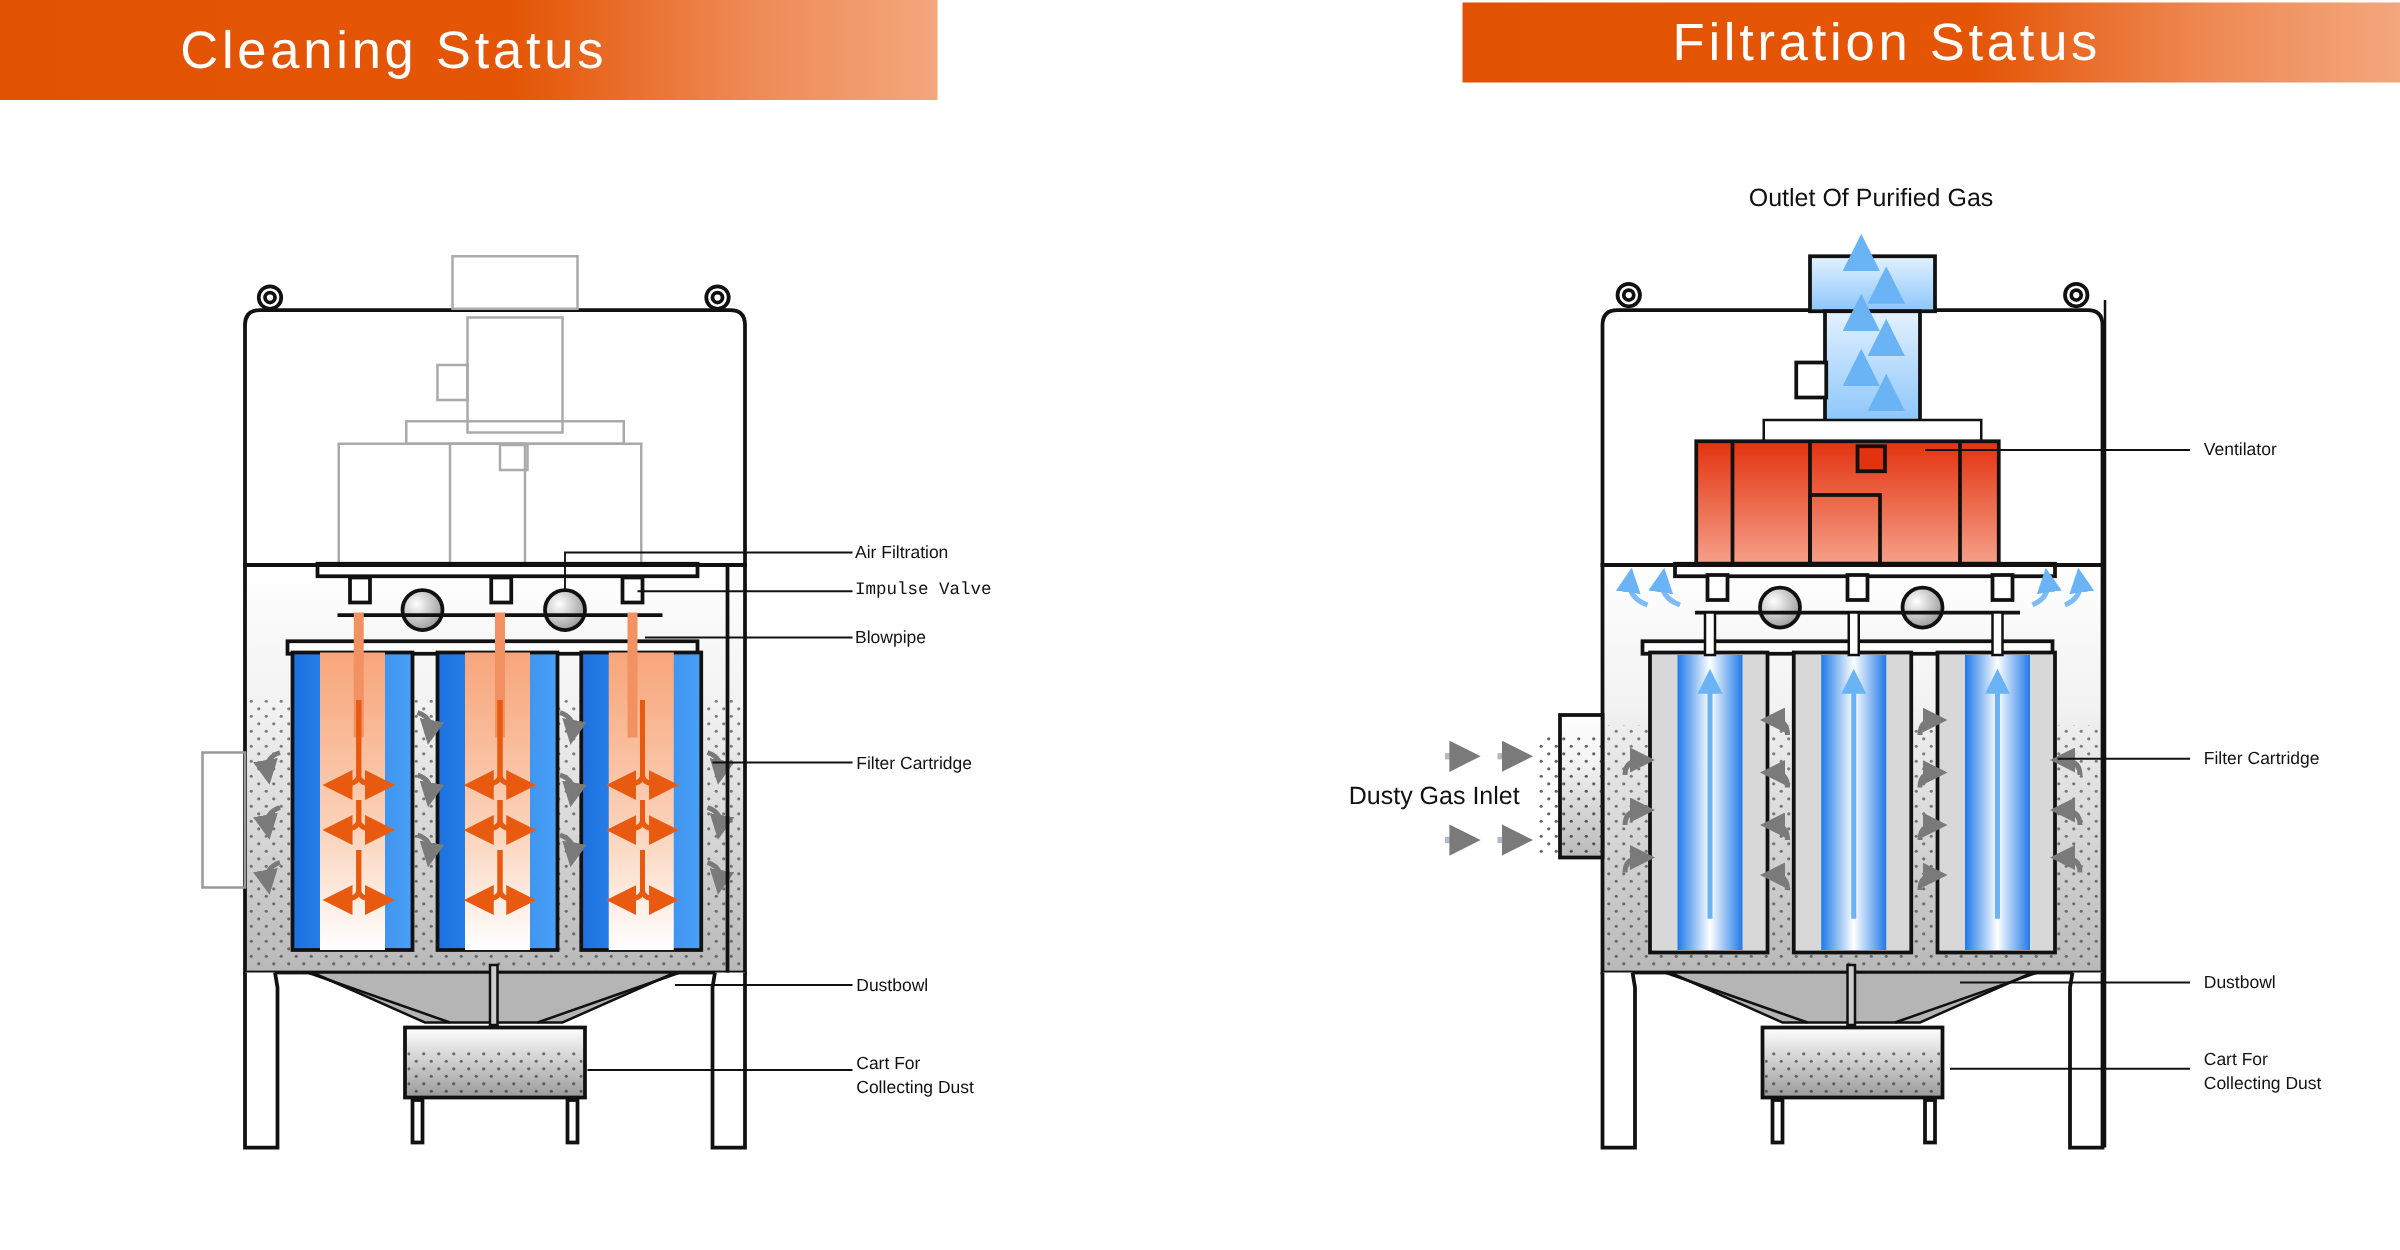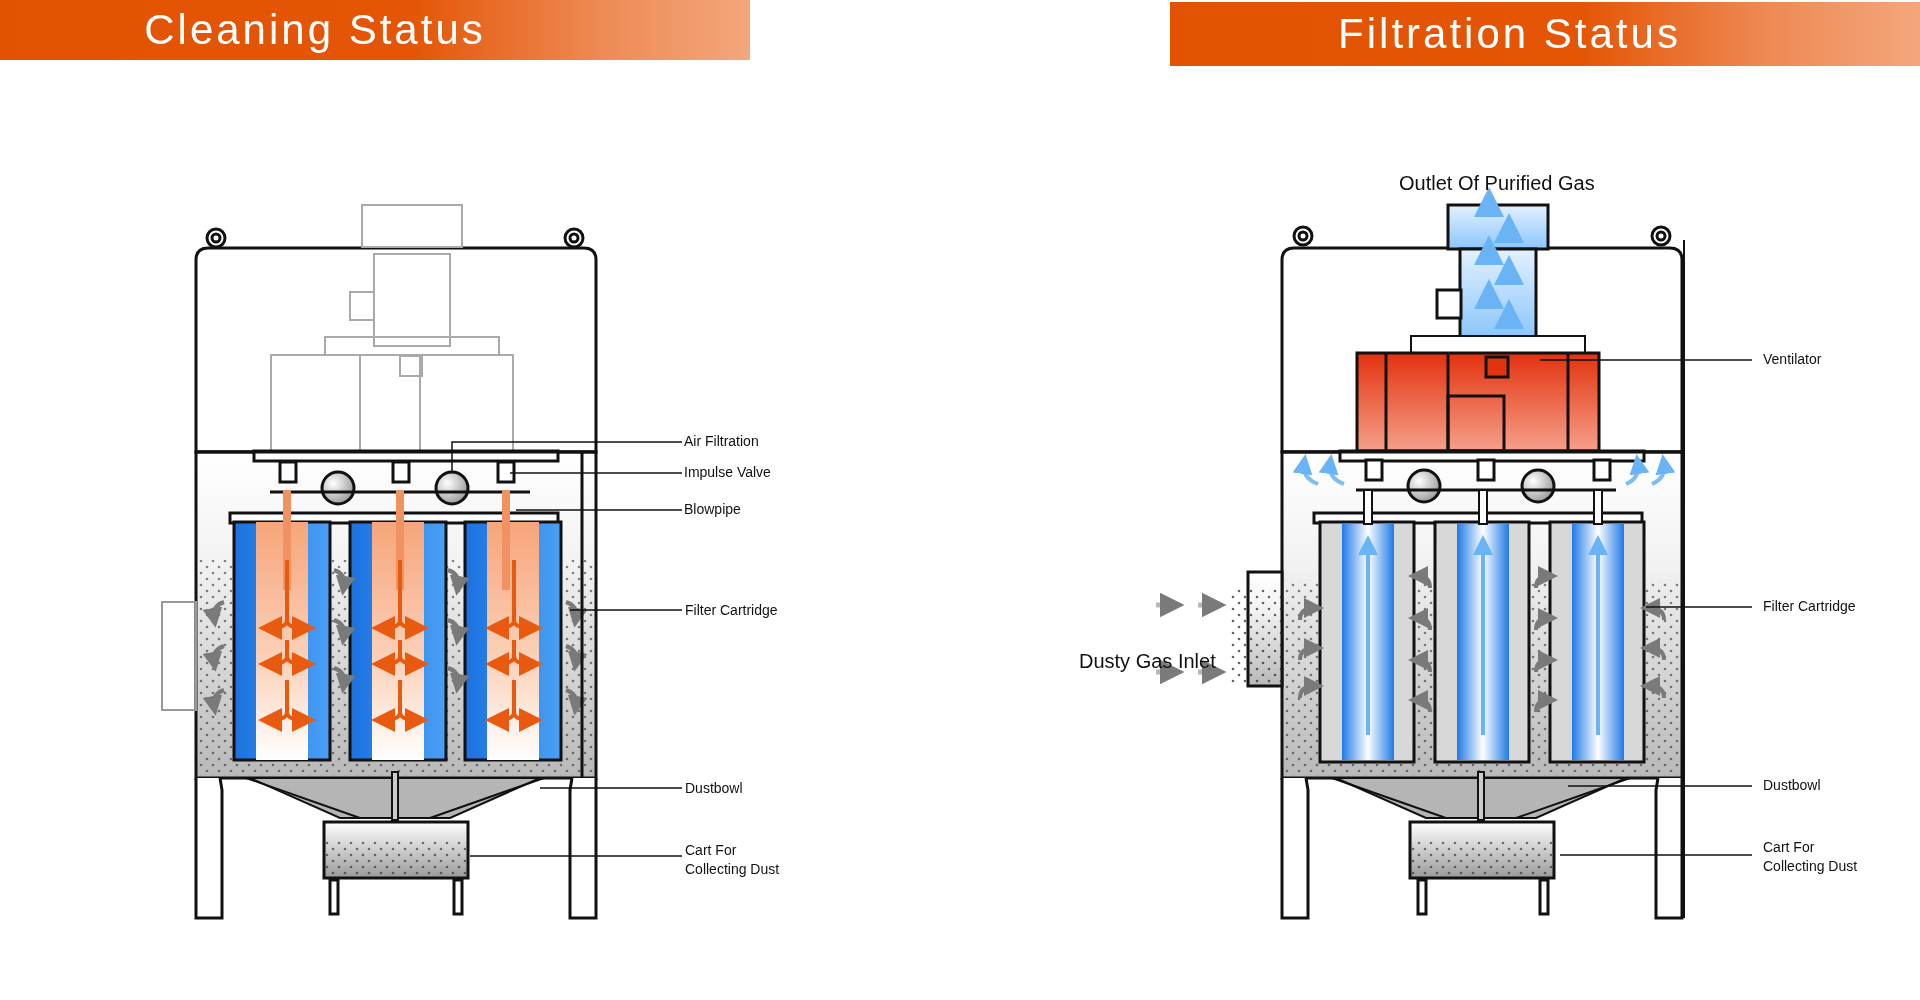--- a/index.html
+++ b/index.html
@@ -1,23 +1,23 @@
 <!DOCTYPE html>
 <html><head>
 <meta charset="utf-8">
 <style>
   html,body{margin:0;padding:0;background:#ffffff;}
   body{width:1920px;height:1000px;position:relative;overflow:hidden;font-family:"Liberation Sans",sans-serif;}
-  .banner{position:absolute;top:0;height:60px;display:flex;align-items:center;justify-content:center;color:#fff;font-size:42px;letter-spacing:3px;
+  .banner{position:absolute;top:0;height:80px;display:flex;align-items:center;justify-content:center;color:#fff;font-size:42px;letter-spacing:3px;
     background:linear-gradient(90deg,#e25203 0%,#e45606 55%,#ee8a55 80%,#f3a77c 100%);}
   #banner-left{left:0;width:750px;padding-right:120px;box-sizing:border-box;}
   #banner-right{left:1170px;width:750px;top:2px;height:64px;padding-right:71px;box-sizing:border-box;}
   svg.diagram{position:absolute;top:0;left:0;}
   .lbl{position:absolute;font-size:14px;color:#111;line-height:19px;white-space:nowrap;}
-  .lbl-big{font-size:20px;margin-top:24px;}
+  .lbl-big{font-size:20px;}
 </style>
 </head>
 <body>
 
 <div id="banner-left" class="banner">
   <span>Cleaning Status</span>
 </div>
 <div id="banner-right" class="banner">
   <span>Filtration Status</span>
 </div>
@@ -310,21 +310,21 @@
       <line x1="1540" y1="360" x2="1752" y2="360"></line>
       <line x1="1646" y1="607" x2="1752" y2="607"></line>
       <line x1="1568" y1="786" x2="1752" y2="786"></line>
       <line x1="1560" y1="855" x2="1752" y2="855"></line>
     </g>
     <line x1="1684" y1="240" x2="1684" y2="918" stroke="#111" stroke-width="2"></line>
   </g>
 </svg>
 
 <div class="lbl" style="left:684px;top:432px;">Air Filtration</div>
-<div class="lbl" style="left:684px;top:463px;">Impulse Valve</div>
+<div class="lbl" style="left:684px;top:463px;font-family:Liberation Mono, monospace;">Impulse Valve</div>
 <div class="lbl" style="left:684px;top:500px;">Blowpipe</div>
 <div class="lbl" style="left:685px;top:601px;">Filter Cartridge</div>
 <div class="lbl" style="left:685px;top:779px;">Dustbowl</div>
 <div class="lbl" style="left:685px;top:841px;">Cart For</div>
 <div class="lbl" style="left:685px;top:860px;">Collecting Dust</div>
 
 <div class="lbl lbl-big" style="left:1399px;top:150px;">Outlet Of Purified Gas</div>
 <div class="lbl" style="left:1763px;top:350px;">Ventilator</div>
 <div class="lbl" style="left:1763px;top:597px;">Filter Cartridge</div>
 <div class="lbl lbl-big" style="left:1079px;top:628px;">Dusty Gas Inlet</div>

